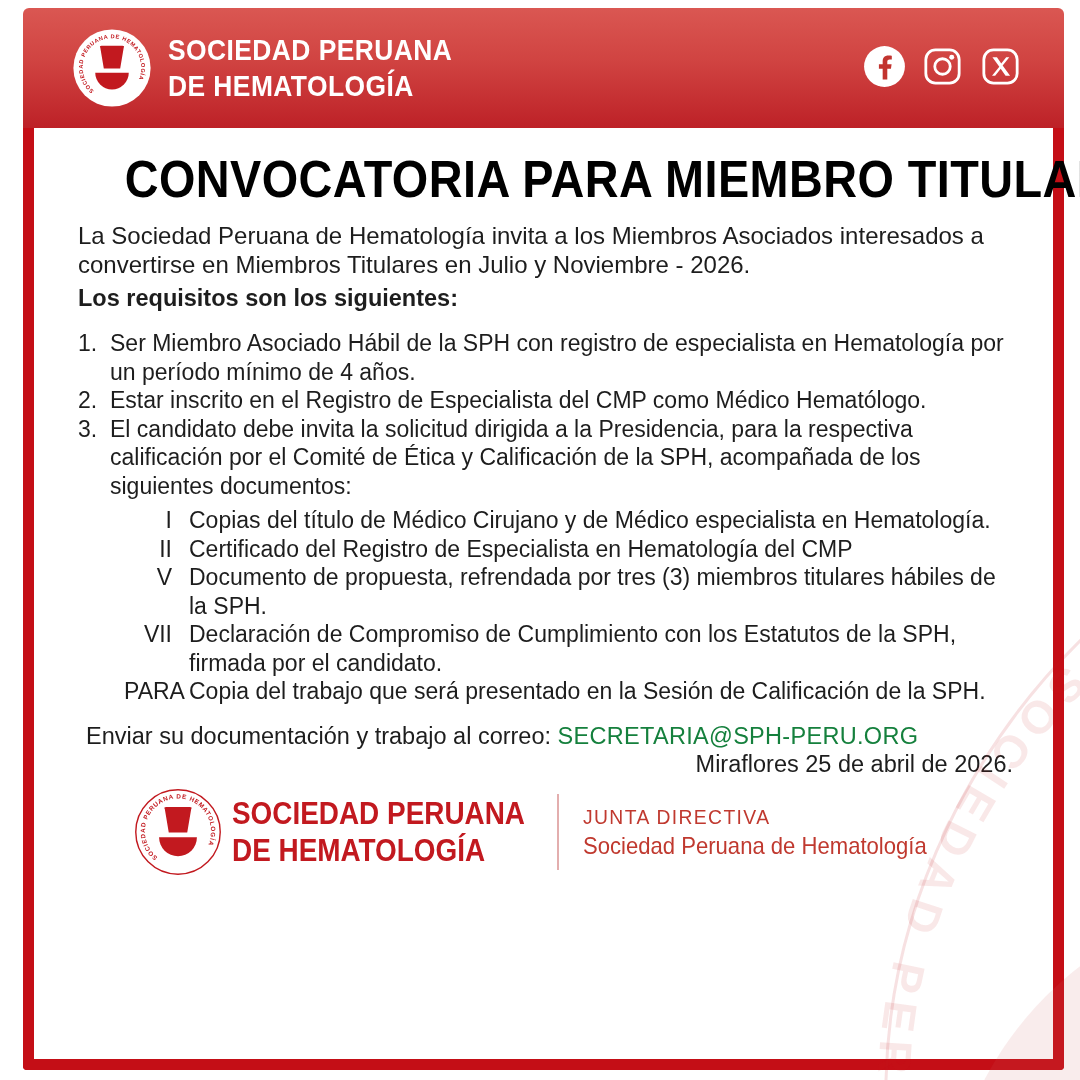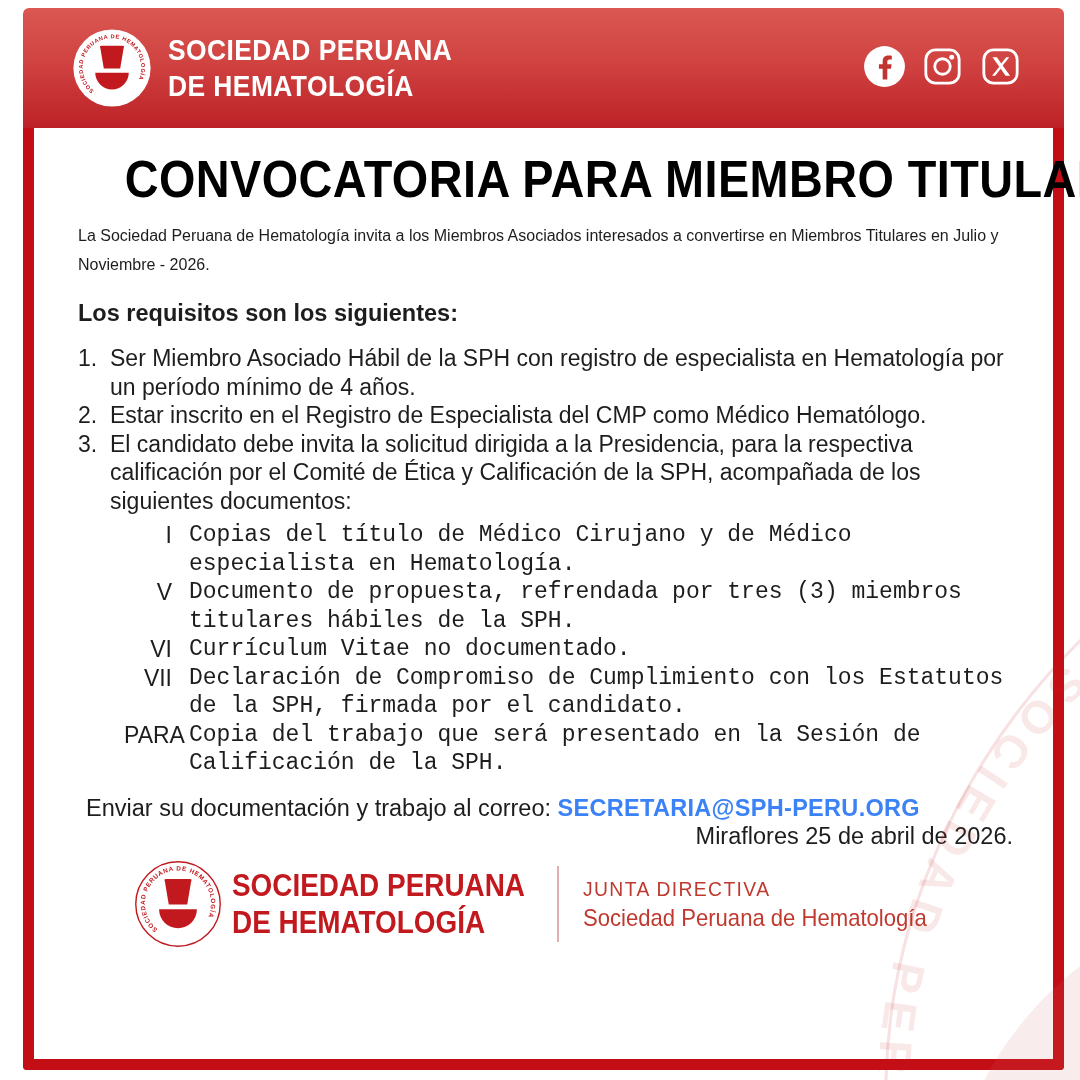--- a/index.html
+++ b/index.html
@@ -27,32 +27,32 @@
   .card {
     position:absolute; left:23px; top:128px; width:1041px; height:942px;
     background:#ffffff; border:11px solid #c40e16; border-top:none;
     border-radius:0 0 4px 4px; padding:24px 40px 0 44px;
   }
   .title {
     text-align:center; color:#000000; font-weight:800; font-size:52px;
     line-height:54px; white-space:nowrap;
     transform:scaleX(.9); transform-origin:center top; letter-spacing:.5px;
   }
-  .intro { margin-top:16px; font-size:16px; line-height:28.5px; }
-  .req-heading { margin-top:20px; font-size:23.5px; line-height:29px; font-weight:bold; }
+  .intro { margin-top:16px; font-size:24px; line-height:28.5px; }
+  .req-heading { margin-top:5px; font-size:23.5px; line-height:29px; font-weight:bold; }
   .req-list { margin-top:16px; }
   .req-row { display:flex; font-size:23px; line-height:28.5px; }
   .req-num { flex:none; width:32px; }
   .req-text { flex:1; }
   .doc-list { margin:6px 0 0 46px; }
   .doc-row { display:flex; font-size:23px; line-height:28.5px; }
   .doc-num { flex:none; width:48px; text-align:right; margin-right:17px; }
-  .doc-text { flex:1;font-family:Liberation Mono, monospace; }
+  .doc-text { flex:1; }
   .contact { margin:16px 0 0 8px; font-size:23.5px; line-height:29px; }
-  .contact .email { font-weight:bold; color:#3b82f6; letter-spacing:.3px; text-decoration:none; cursor:pointer; }
+  .contact .email { font-weight:normal; color:#15803d; letter-spacing:.3px; text-decoration:none; cursor:pointer; }
   .dateline { text-align:right; font-size:23.5px; }
   
   .footer { margin-top:10px; display:flex; align-items:center; justify-content:center; }
   .footer-logo { width:88px; height:88px; flex:none; }
   .footer-brand {
     margin-left:10px; color:#c2191f; font-weight:bold; font-size:31px;
     line-height:37px; white-space:nowrap; transform:scaleX(.9); transform-origin:left center;
   }
   .footer-divider { width:2px; height:76px; background:#e3aeae; margin:0 24px 0 0; }
   .footer-junta { color:#c0392f; transform:scaleX(.92); transform-origin:left center; white-space:nowrap; }
@@ -123,32 +123,32 @@
         </div>
       </div>
 
     <div class="doc-list">
 
         <div class="doc-row">
           <span class="doc-num">I</span>
           <span class="doc-text">Copias del título de Médico Cirujano y de Médico especialista en Hematología.</span>
         </div>
 
+        <div class="doc-row">
+          <span class="doc-num">II</span>
+          <span class="doc-text">Certificado del Registro de Especialista en Hematología del CMP</span>
+        </div>
 
 
 
         <div class="doc-row">
           <span class="doc-num">V</span>
           <span class="doc-text">Documento de propuesta, refrendada por tres (3) miembros titulares hábiles de la SPH.</span>
         </div>
 
-        <div class="doc-row">
-          <span class="doc-num">VI</span>
-          <span class="doc-text">Currículum Vitae no documentado.</span>
-        </div>
 
         <div class="doc-row">
           <span class="doc-num">VII</span>
           <span class="doc-text">Declaración de Compromiso de Cumplimiento con los Estatutos de la SPH, firmada por el candidato.</span>
         </div>
 
         <div class="doc-row">
           <span class="doc-num">PARA</span>
           <span class="doc-text">Copia del trabajo que será presentado en la Sesión de Calificación de la SPH.</span>
         </div>

